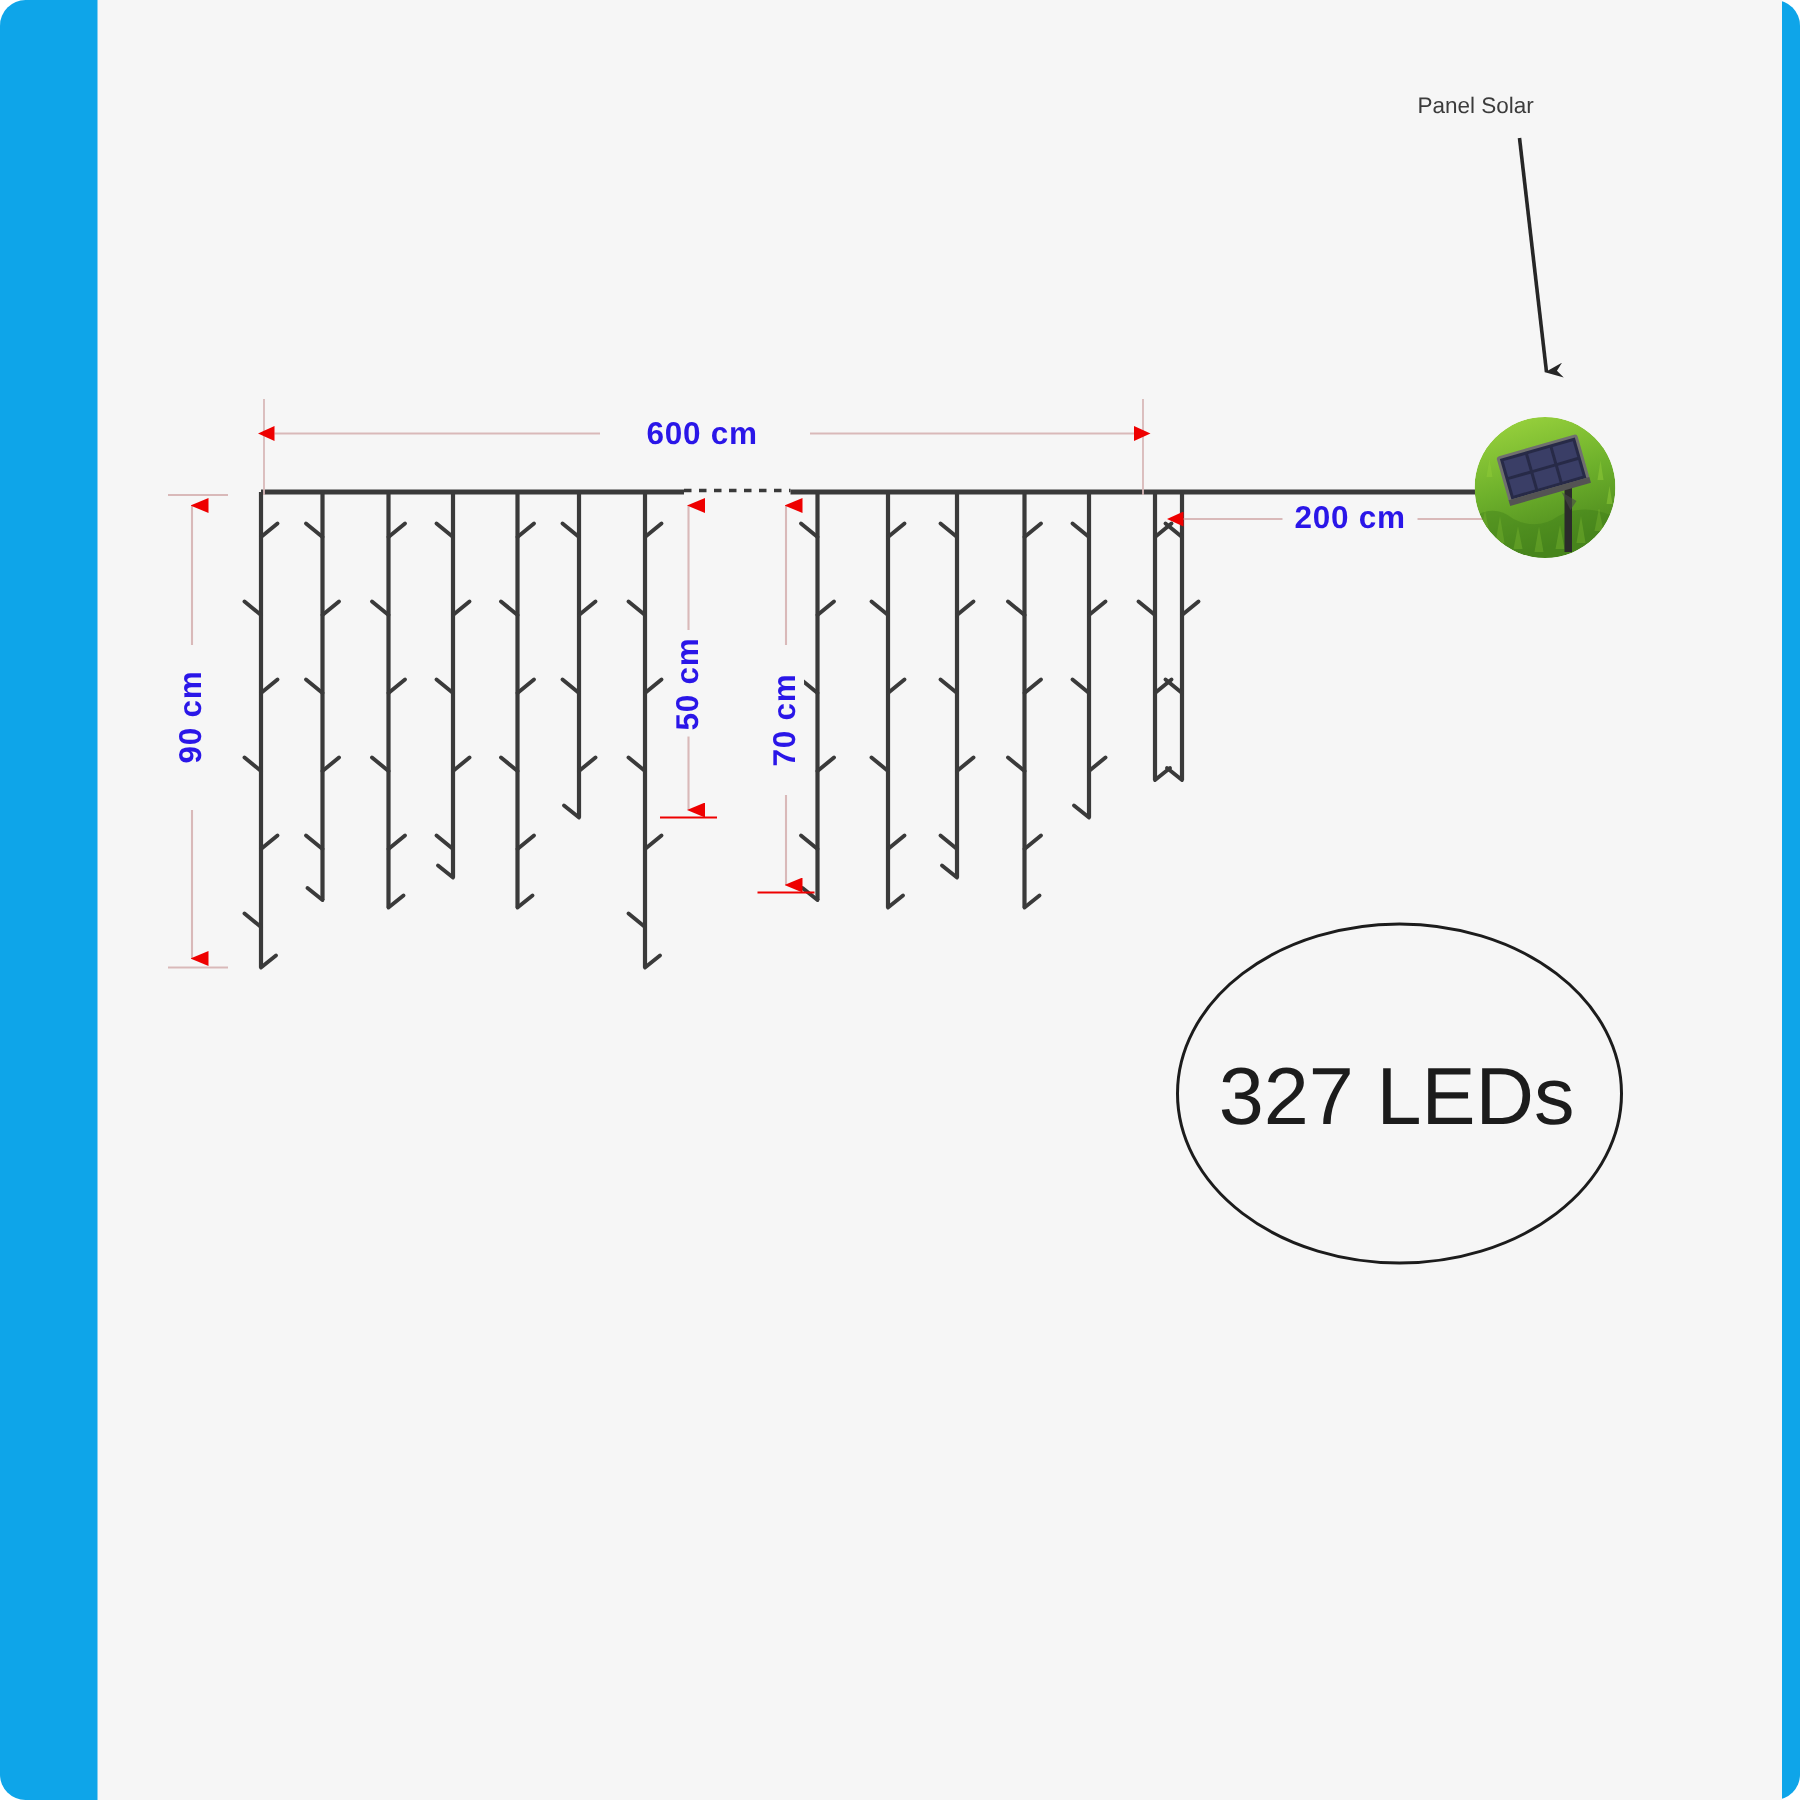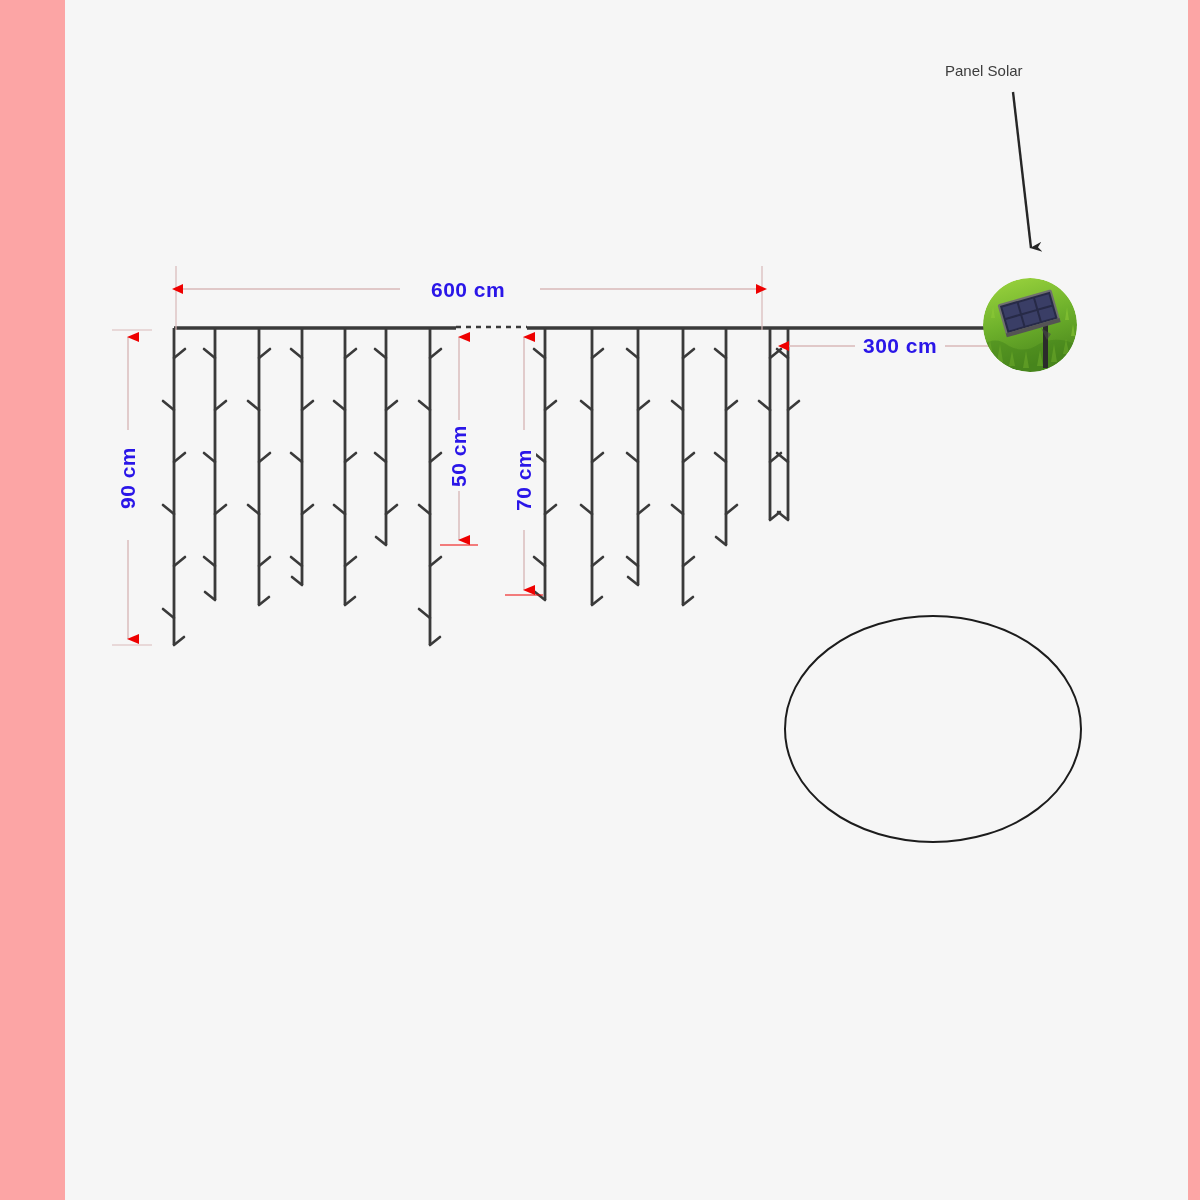--- a/index.html
+++ b/index.html
@@ -10,21 +10,22 @@
     height: 1200px;
     overflow: hidden;
     font-family: "Liberation Sans", sans-serif;
   }
   #canvas {
     position: absolute;
     left: 0;
     top: 0;
     width: 1200px;
     height: 1200px;
-    background: #fca5a5;
+    background: #0ea5e9;
+    border-radius: 17px;
   }
   #plate {
     position: absolute;
     left: 65px;
     top: 0;
     width: 1123px;
     height: 1200px;
     background: #f6f6f6;
   }
   #stage {
@@ -299,17 +300,18 @@
     <div class="panel-label" id="lbl-panel" style="left: 945px; top: 61.5px;">Panel Solar</div>
 
     <div class="dim-label" id="lbl-700" style="left: 427px; top: 278px;">600 cm</div>
 
     <div class="dim-label vert" id="lbl-90" style="left: 93px; top: 466px;">90 cm</div>
 
     <div class="dim-label vert" id="lbl-50" style="left: 424px; top: 444px;">50 cm</div>
 
     <div class="dim-label vert" id="lbl-70" style="left: 489px; top: 468px;">70 cm</div>
 
-    <div class="dim-label" id="lbl-200" style="left: 859px; top: 334px;">300 cm</div>
-
+    <div class="dim-label" id="lbl-200" style="left: 859px; top: 334px;">200 cm</div>
+
+    <div class="led-count" id="lbl-leds" style="left: 812.5px; top: 700px;">327 LEDs</div>
 
   </div>
 </div>
 
 </body></html>

